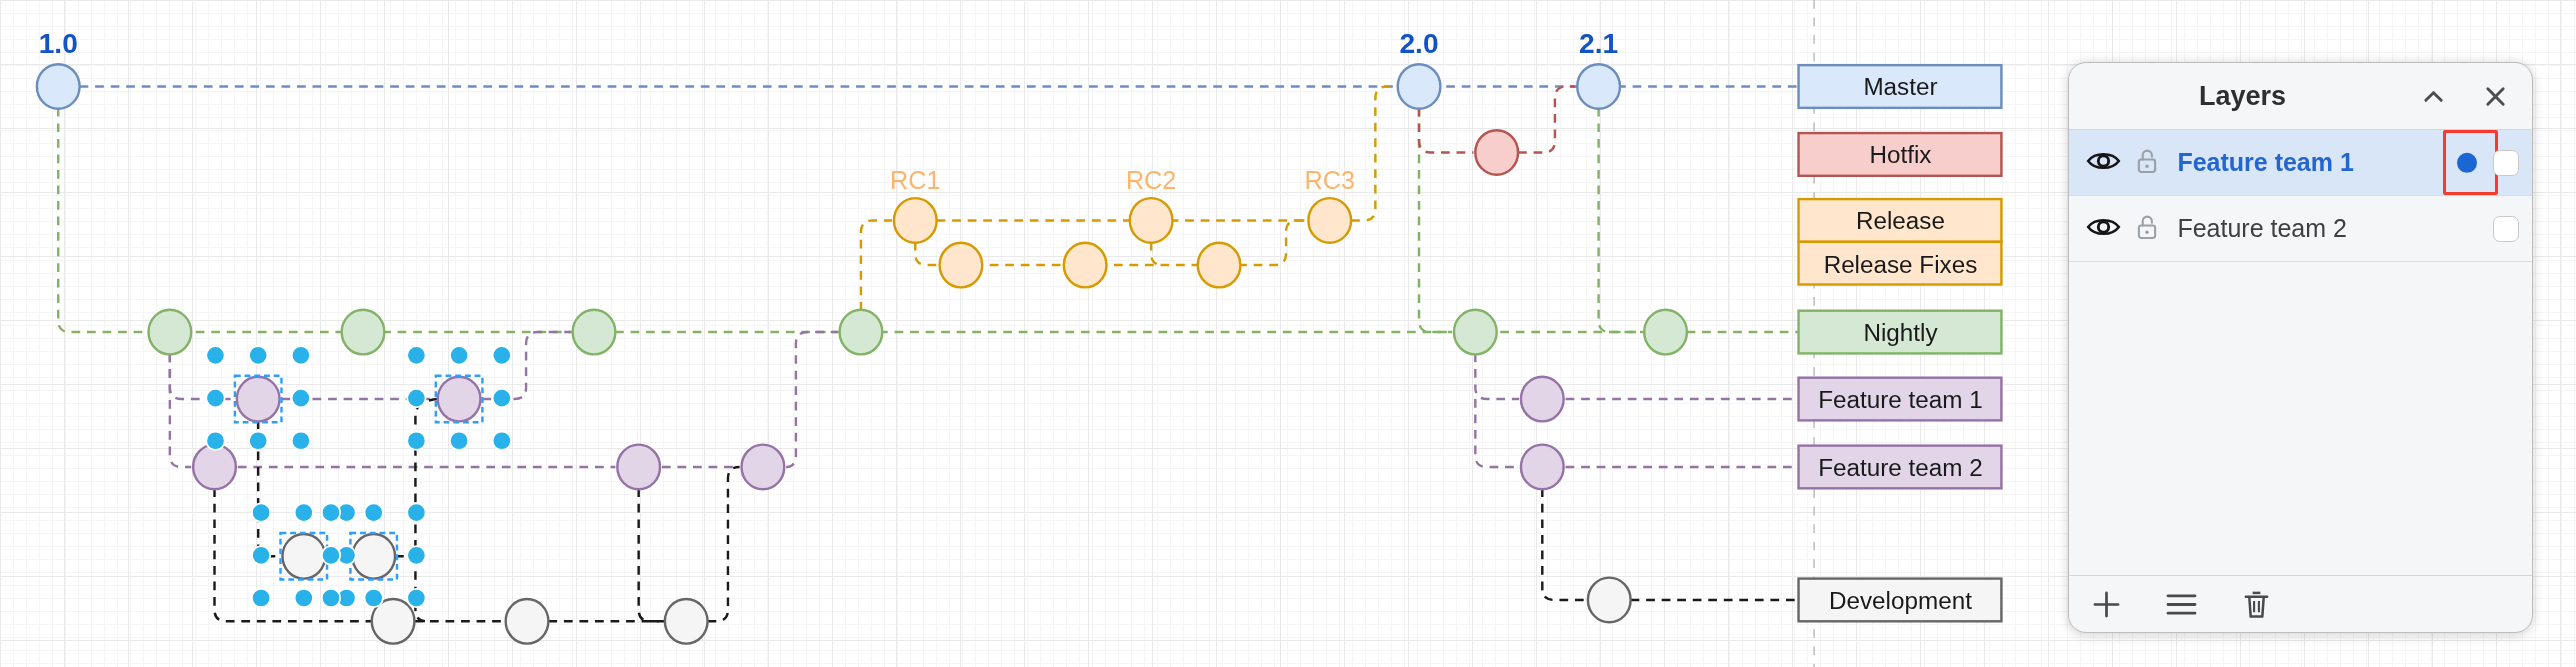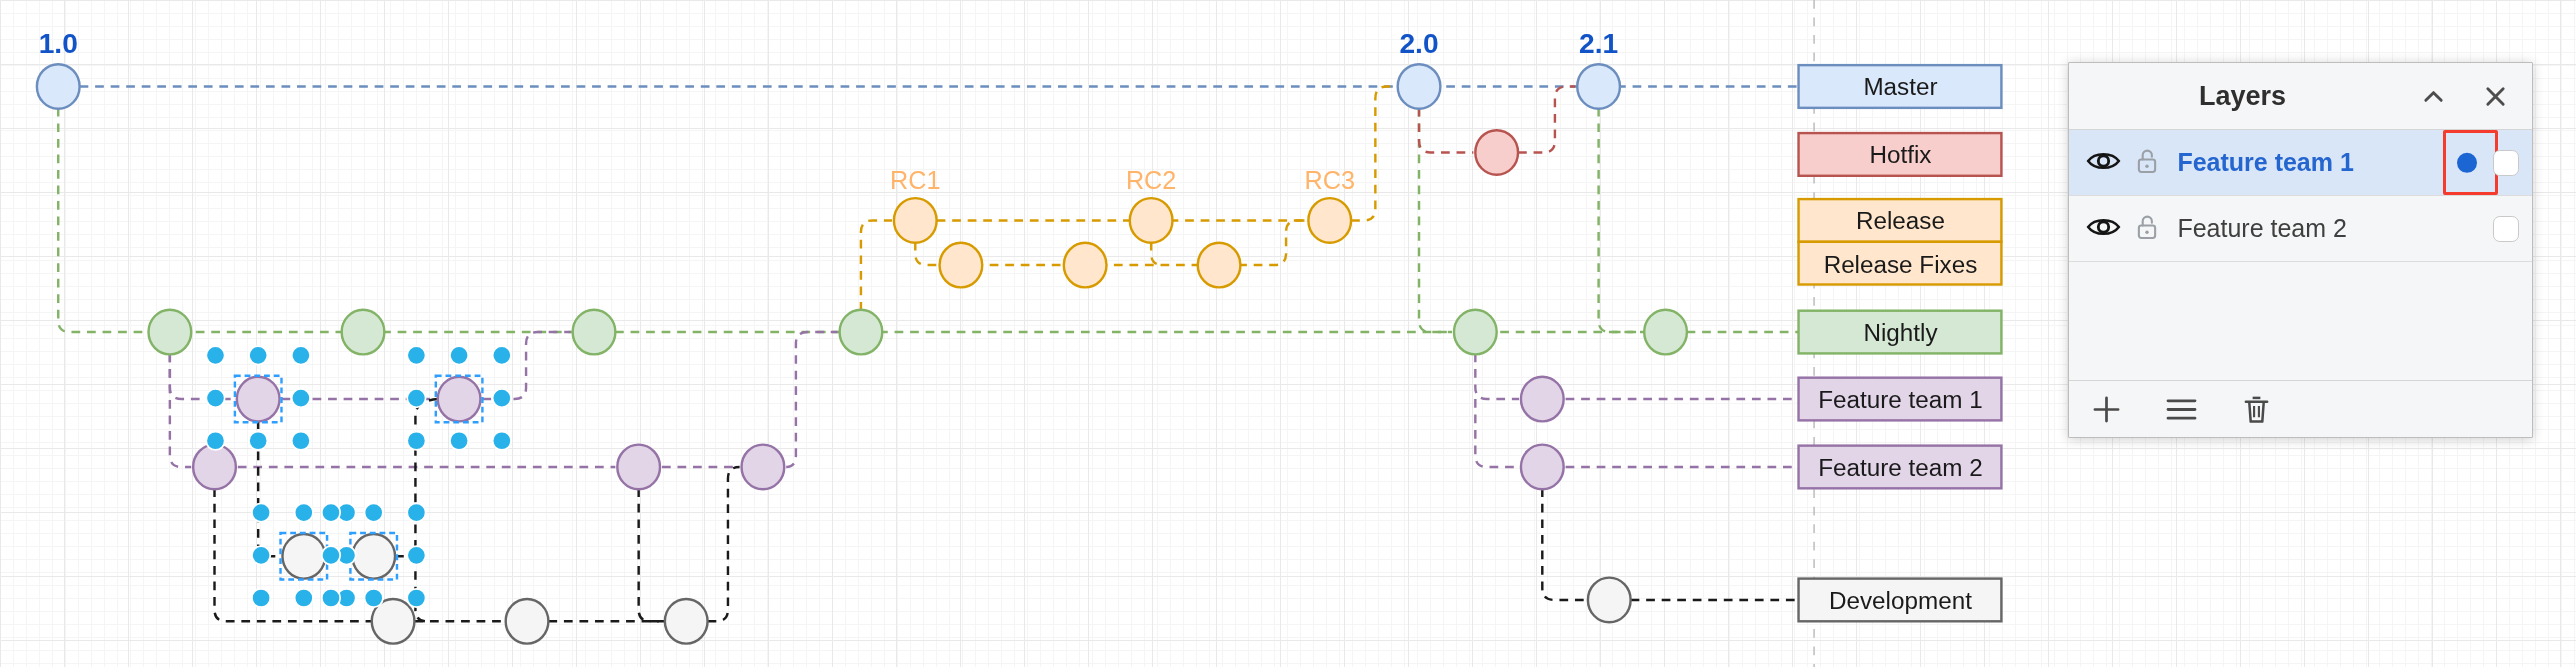--- a/index.html
+++ b/index.html
@@ -11,22 +11,22 @@
       linear-gradient(#e9e9e9 1px, transparent 1px),
       linear-gradient(90deg,#e9e9e9 1px, transparent 1px),
       linear-gradient(#f5f5f5 1px, transparent 1px),
       linear-gradient(90deg,#f5f5f5 1px, transparent 1px);
     background-size:64px 64px,64px 64px,13px 13px,13px 13px;
   }
   .diagram-svg{position:absolute;left:0;top:0;}
 
   
   .layers-panel{
-    position:absolute;left:2068px;top:62px;width:465px;height:376px;
-    background:#f5f6f7;border:1px solid #bdbdbd;border-radius:1px;
+    position:absolute;left:2068px;top:62px;width:465px;height:571px;
+    background:#f5f6f7;border:1px solid #bdbdbd;border-radius:18px;
     box-shadow:0 1.9px 11.6px rgba(0,0,0,.18);box-sizing:border-box;
   }
   .panel-header{position:relative;height:66px;border-bottom:1px solid #d5d5d5;
     display:flex;align-items:center;justify-content:center;}
   .panel-title{font-size:27px;font-weight:bold;color:#2f2f2f;margin-right:116px;}
   .header-icons{position:absolute;right:23px;top:0;height:66px;display:flex;align-items:center;gap:35px;}
   .hdr-btn{width:27px;height:27px;display:flex;align-items:center;justify-content:center;cursor:pointer;}
   .layer-row{position:relative;height:66px;display:flex;align-items:center;
     padding-left:16.5px;border-bottom:1px solid #dcdcdc;box-sizing:border-box;}
   .layer-row.selected{background:#d9e6f8;}

